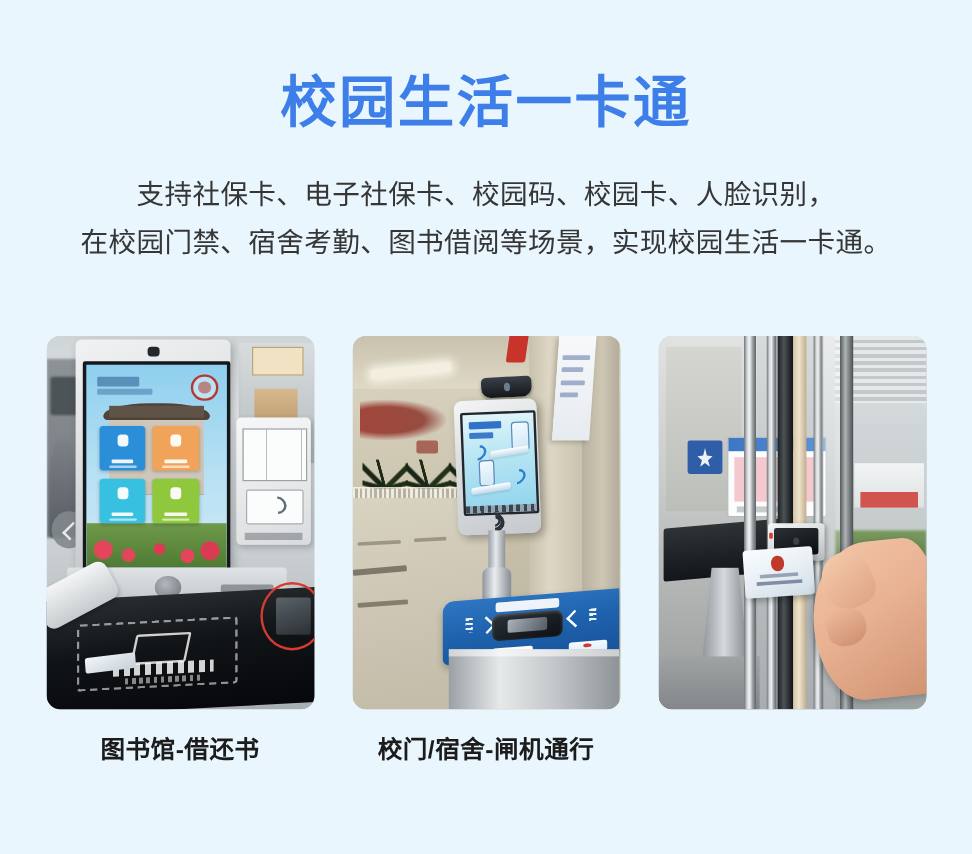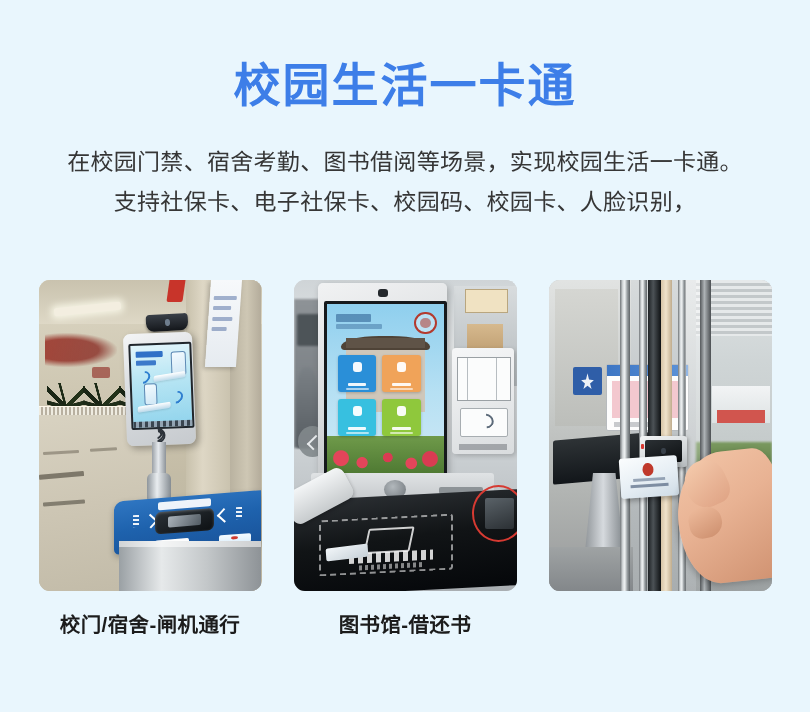--- a/index.html
+++ b/index.html
@@ -651,86 +651,25 @@
   }
 </style>
 </head>
 <body>
 
 <div class="page">
 
   <h1 class="hero-title">校园生活一卡通</h1>
 
   <div class="hero-sub">
+    <span class="l">支持社保卡、电子社保卡、校园码、校园卡、人脸识别，</span>
     <span class="l">在校园门禁、宿舍考勤、图书借阅等场景，实现校园生活一卡通。</span>
-    <span class="l">支持社保卡、电子社保卡、校园码、校园卡、人脸识别，</span>
   </div>
 
   <div class="cards">
-
-    <div class="card">
-      <div class="photo p1">
-        <div class="wall"></div>
-        <div class="ceil"></div>
-        <div class="ceillight"></div>
-        <div class="slogan"></div>
-        <div class="slogan2"></div>
-        <div class="plant pl1"></div>
-        <div class="plant pl2"></div>
-        <div class="plant pl3"></div>
-        <div class="rail"></div>
-        <div class="floor"></div>
-        <div class="fl-seam s1"></div>
-        <div class="fl-seam s2"></div>
-        <div class="fl-seam s3"></div>
-        <div class="fl-seam s4"></div>
-        <div class="pillar"></div>
-        <div class="pillar2"></div>
-        <div class="redtag"></div>
-        <div class="banner">
-          <i></i>
-          <i></i>
-          <i></i>
-          <i></i>
-        </div>
-        <div class="cam"></div>
-        <div class="termbody">
-          <div class="termscreen">
-            <div class="hdr"></div>
-            <div class="hdr2"></div>
-            <div class="phoneA"></div>
-            <div class="phoneB"></div>
-            <div class="wave1"></div>
-            <div class="wave2"></div>
-            <div class="deskA"></div>
-            <div class="deskB"></div>
-            <div class="strip"></div>
-          </div>
-          <div class="termnfc">
-            <span></span>
-            <span></span>
-            <span></span>
-          </div>
-        </div>
-        <div class="pole"></div>
-        <div class="polefoot"></div>
-        <div class="gatetop">
-          <div class="logo"></div>
-          <div class="txtL"></div>
-          <div class="arrL"></div>
-          <div class="scanner"></div>
-          <div class="arrR"></div>
-          <div class="txtR"></div>
-          <div class="lbl1"></div>
-          <div class="lbl2"></div>
-        </div>
-        <div class="gatebody"></div>
-      </div>
-      <div class="caption">校门/宿舍-闸机通行</div>
-    </div>
 
     <div class="card">
       <div class="photo p2">
         <div class="bg"></div>
         <div class="shelfL"></div>
         <div class="person"></div>
         <div class="shelfR"></div>
         <div class="noticeR"></div>
         <div class="boxR"></div>
         <div class="backbtn"></div>
@@ -783,20 +722,81 @@
           <div class="card"></div>
         </div>
         <div class="roller"></div>
         <div class="redcircle"></div>
         <div class="redinner"></div>
       </div>
       <div class="caption">图书馆-借还书</div>
     </div>
 
     <div class="card">
+      <div class="photo p1">
+        <div class="wall"></div>
+        <div class="ceil"></div>
+        <div class="ceillight"></div>
+        <div class="slogan"></div>
+        <div class="slogan2"></div>
+        <div class="plant pl1"></div>
+        <div class="plant pl2"></div>
+        <div class="plant pl3"></div>
+        <div class="rail"></div>
+        <div class="floor"></div>
+        <div class="fl-seam s1"></div>
+        <div class="fl-seam s2"></div>
+        <div class="fl-seam s3"></div>
+        <div class="fl-seam s4"></div>
+        <div class="pillar"></div>
+        <div class="pillar2"></div>
+        <div class="redtag"></div>
+        <div class="banner">
+          <i></i>
+          <i></i>
+          <i></i>
+          <i></i>
+        </div>
+        <div class="cam"></div>
+        <div class="termbody">
+          <div class="termscreen">
+            <div class="hdr"></div>
+            <div class="hdr2"></div>
+            <div class="phoneA"></div>
+            <div class="phoneB"></div>
+            <div class="wave1"></div>
+            <div class="wave2"></div>
+            <div class="deskA"></div>
+            <div class="deskB"></div>
+            <div class="strip"></div>
+          </div>
+          <div class="termnfc">
+            <span></span>
+            <span></span>
+            <span></span>
+          </div>
+        </div>
+        <div class="pole"></div>
+        <div class="polefoot"></div>
+        <div class="gatetop">
+          <div class="logo"></div>
+          <div class="txtL"></div>
+          <div class="arrL"></div>
+          <div class="scanner"></div>
+          <div class="arrR"></div>
+          <div class="txtR"></div>
+          <div class="lbl1"></div>
+          <div class="lbl2"></div>
+        </div>
+        <div class="gatebody"></div>
+      </div>
+      <div class="caption">校门/宿舍-闸机通行</div>
+    </div>
+
+    <div class="card">
       <div class="photo p3">
         <div class="bg"></div>
         <div class="lobby">
           <div class="wallpanel"></div>
         </div>
         <div class="signblue"></div>
         <div class="poster">
           <div class="pbar"></div>
           <div class="pbody"></div>
           <div class="pfoot"></div>

